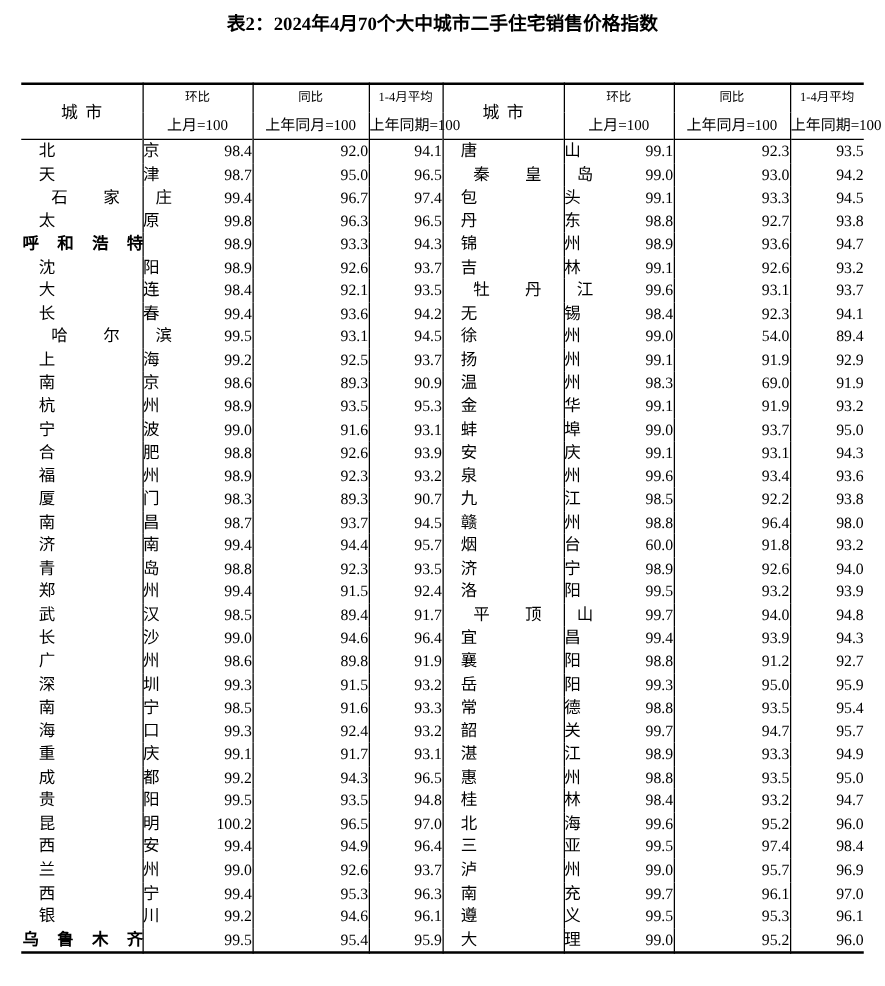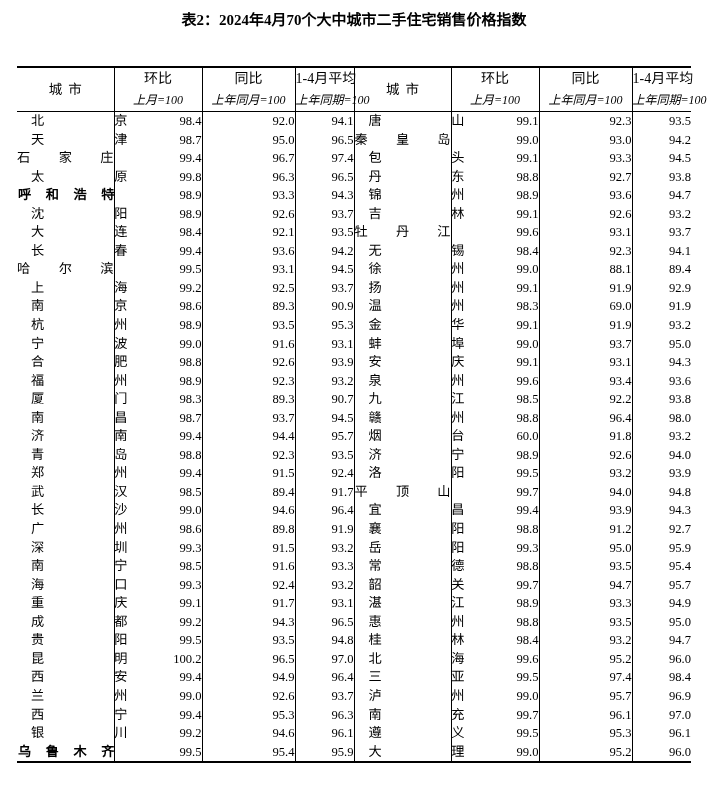--- a/index.html
+++ b/index.html
@@ -60,26 +60,25 @@
 
   
   .rule-top {
     border-top: 2.2px solid #000;
   }
   .rule-bottom {
     border-bottom: 2.2px solid #000;
   }
   .rule-head-bottom {
     border-bottom: 1.1px solid #000;
-    font-style: italic;
   }
 
   
   thead th {
-    font-size: 14px;
+    font-size: 10px;
     text-align: center;
     height: 22px;
     line-height: 22px;
     white-space: nowrap;
   }
   thead th.sub {
     font-size: 12px;
     height: 21px;
     line-height: 21px;
   }
@@ -116,21 +115,21 @@
 
   
   .cityname {
     display: block;
     width: 100%;
     text-align: justify;
     text-align-last: justify;
     font-size: 13.2px;
   }
   .cityname.n2 { padding: 0 14px; }
-  .cityname.n3 { padding: 0 0; }
+  .cityname.n3 { padding: 0 24px; }
   .cityname.n4 { padding: 0 1px; font-weight: bold; }
 
   
   col.c-city { width: 97px; }
   col.c-v1   { width: 88px; }
   col.c-v2   { width: 93px; }
   col.c-v3   { width: 59px; }
 </style>
 </head>
 <body>
@@ -288,21 +287,21 @@
             <td class="city">
               <span class="cityname n3">哈尔滨</span>
             </td>
             <td class="num vl">99.5</td>
             <td class="num vl">93.1</td>
             <td class="num vl">94.5</td>
             <td class="city vl-strong">
               <span class="cityname n2">徐州</span>
             </td>
             <td class="num vl">99.0</td>
-            <td class="num vl">88.1</td>
+            <td class="num vl">54.0</td>
             <td class="num vl">89.4</td>
           </tr>
           <tr>
             <td class="city">
               <span class="cityname n2">上海</span>
             </td>
             <td class="num vl">99.2</td>
             <td class="num vl">92.5</td>
             <td class="num vl">93.7</td>
             <td class="city vl-strong">

